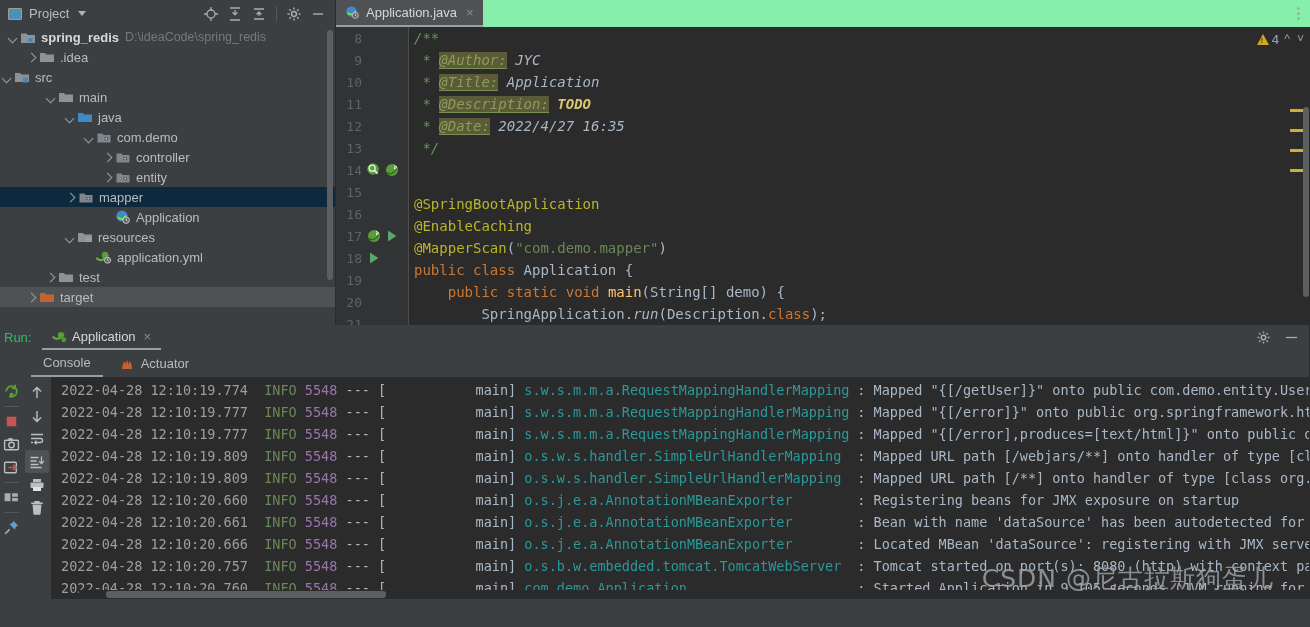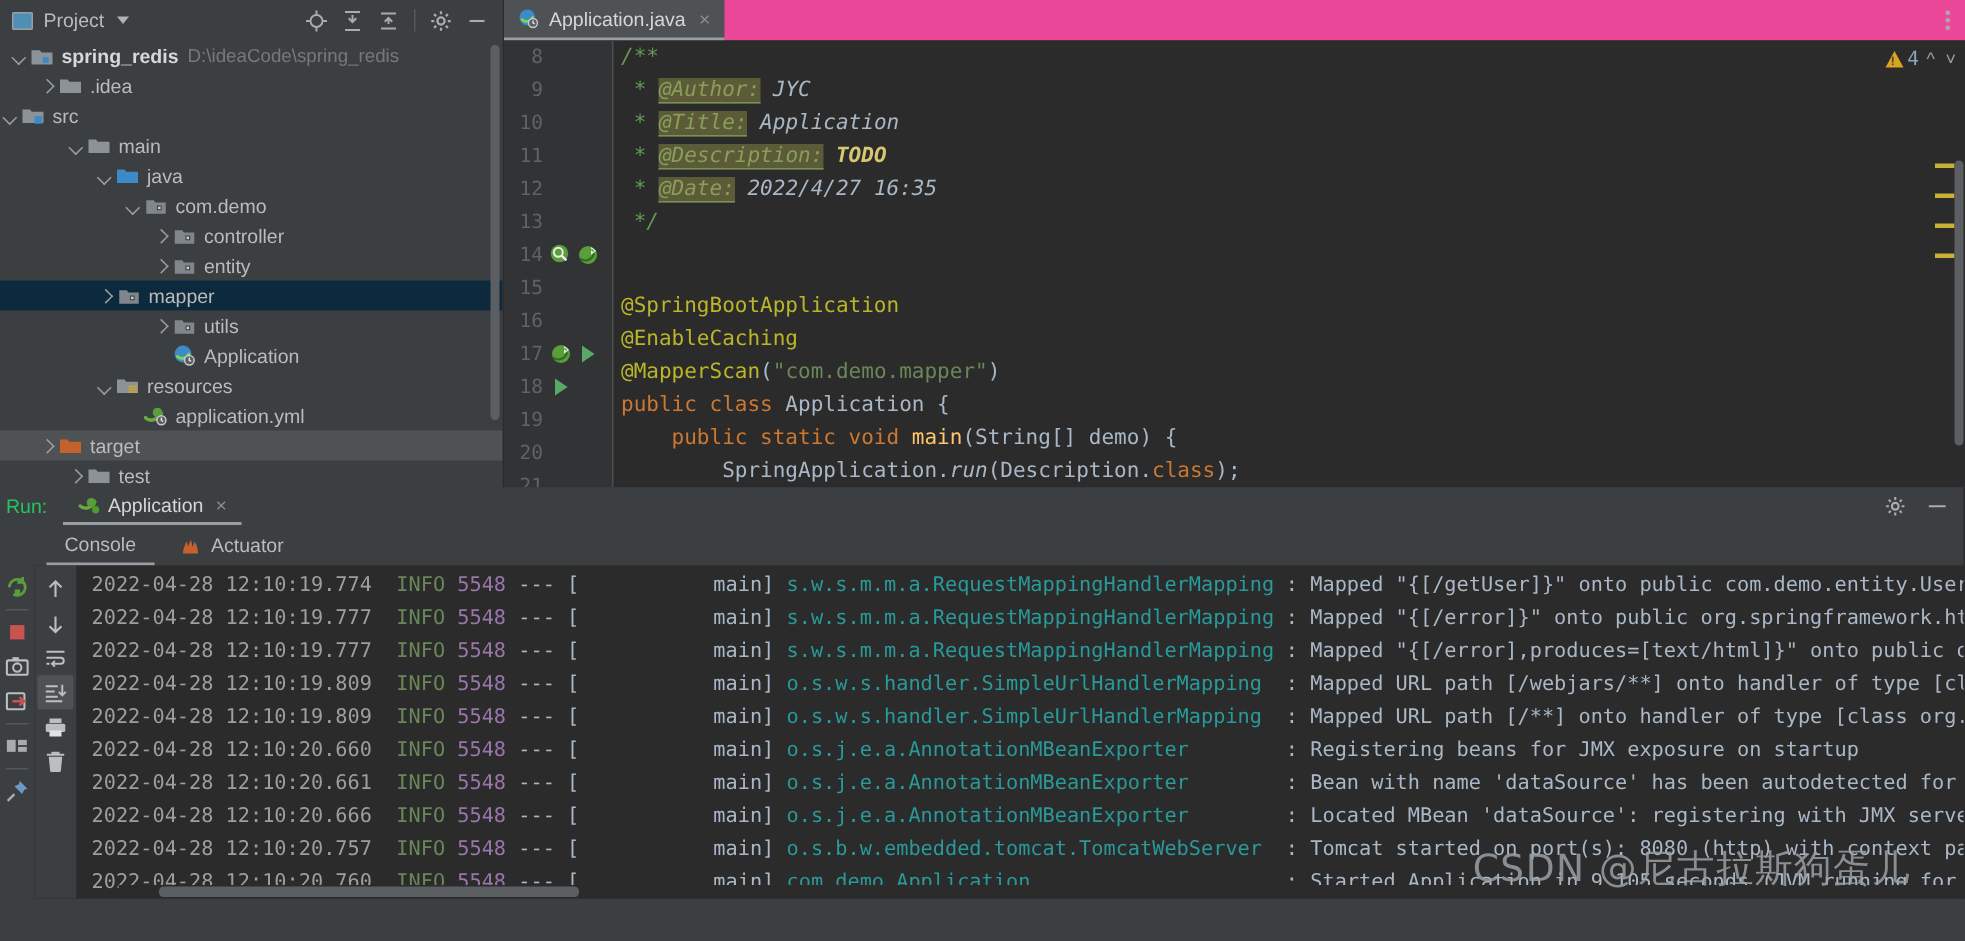--- a/index.html
+++ b/index.html
@@ -68,21 +68,21 @@
   .proj-scroll {
     position: absolute; right: 2px; top: 30px; width: 6px; height: 250px;
     background: #5c5f61; border-radius: 3px;
   }
   .panel-divider {
     width: 1px; background: #2b2b2b; height: 325px; flex: 0 0 auto;
   }
 
   
   .editor-wrap { flex: 1; height: 325px; display: flex; flex-direction: column; position: relative; background: #2b2b2b; }
-  .tabbar { height: 27px; background: #ec4899; display: flex; align-items: stretch; position: relative; }
+  .tabbar { height: 27px; background: #86efac; display: flex; align-items: stretch; position: relative; }
   .tab {
     display: flex; align-items: center; padding: 0 9px 0 9px; gap: 6px;
     background: #4e5254; border-bottom: 2px solid #9a9da1;
     position: relative;
   }
   .tab-label { color: #d6d6d6; font-size: 13px; }
   .tab-close { color: #8a8d8f; font-size: 13px; margin-left: 3px; }
   .tab-right { margin-left: auto; display: flex; align-items: center; padding-right: 6px; }
   .kebab { display: flex; flex-direction: column; gap: 2px; padding: 4px; }
   .kebab i { width: 3px; height: 3px; border-radius: 50%; background: #a9acae; display: block; }
@@ -322,31 +322,20 @@
             <span class="ico">
               <svg width="16" height="16" viewBox="0 0 16 16">
                 <path d="M1.5 4.5h5L7.6 6H14.5v7.5h-13z" fill="#7f868c"></path>
                 <rect x="8.6" y="8" width="3.2" height="3.2" fill="#454a4e"></rect>
                 <rect x="9.4" y="8.8" width="1.6" height="1.6" fill="#cfd3d6"></rect>
               </svg>
             </span>
             <span class="tree-label">mapper</span>
           </div>
           <div class="tree-row" style="padding-left: 101px;">
-            <span class="arrow right"></span>
-            <span class="ico">
-              <svg width="16" height="16" viewBox="0 0 16 16">
-                <path d="M1.5 4.5h5L7.6 6H14.5v7.5h-13z" fill="#7f868c"></path>
-                <rect x="8.6" y="8" width="3.2" height="3.2" fill="#454a4e"></rect>
-                <rect x="9.4" y="8.8" width="1.6" height="1.6" fill="#cfd3d6"></rect>
-              </svg>
-            </span>
-            <span class="tree-label">utils</span>
-          </div>
-          <div class="tree-row" style="padding-left: 101px;">
             <span class="arrow "></span>
             <span class="ico">
               <svg width="16" height="16" viewBox="0 0 16 16">
                 <circle cx="7" cy="7" r="5.6" fill="#3d8ac7"></circle>
                 <path d="M3.2 8.6c2.6 2.4 6.2 1.4 7.6-1.6" fill="none" stroke="#7fd84a" stroke-width="1.9" stroke-linecap="round"></path>
                 <circle cx="11.2" cy="11.2" r="3.2" fill="#5c5f61" stroke="#c8cbcd" stroke-width="1"></circle>
                 <path d="M11.2 9.4v1.8l1.2.7" stroke="#e0e3e5" stroke-width="1" fill="none"></path>
               </svg>
             </span>
             <span class="tree-label">Application</span>
@@ -368,37 +357,37 @@
             <span class="ico">
               <svg width="16" height="16" viewBox="0 0 16 16">
                 <path d="M1 9.5C4 12.5 9 11 11.5 6.5" fill="none" stroke="#6aab3f" stroke-width="2.4" stroke-linecap="round"></path>
                 <circle cx="9" cy="6" r="3.2" fill="#5a9e3a"></circle>
                 <circle cx="11.6" cy="11.2" r="3" fill="#5c5f61" stroke="#c8cbcd" stroke-width="1"></circle>
                 <path d="M11.6 9.4v1.8l1.2.7" stroke="#e0e3e5" stroke-width="1" fill="none"></path>
               </svg>
             </span>
             <span class="tree-label">application.yml</span>
           </div>
+          <div class="tree-row" style="padding-left: 44px;">
+            <span class="arrow right"></span>
+            <span class="ico">
+              <svg width="16" height="16" viewBox="0 0 16 16">
+                <path d="M1 4h5l1.2 1.5H15V13H1z" fill="#8b9399"></path>
+              </svg>
+            </span>
+            <span class="tree-label">test</span>
+          </div>
           <div class="tree-row target-row" style="padding-left: 25px;">
             <span class="arrow right"></span>
             <span class="ico">
               <svg width="16" height="16" viewBox="0 0 16 16">
                 <path d="M1 4h5l1.2 1.5H15V13H1z" fill="#c4622d"></path>
               </svg>
             </span>
             <span class="tree-label">target</span>
-          </div>
-          <div class="tree-row" style="padding-left: 44px;">
-            <span class="arrow right"></span>
-            <span class="ico">
-              <svg width="16" height="16" viewBox="0 0 16 16">
-                <path d="M1 4h5l1.2 1.5H15V13H1z" fill="#8b9399"></path>
-              </svg>
-            </span>
-            <span class="tree-label">test</span>
           </div>
         </div>
       <div class="proj-scroll"></div>
     </div>
 
     <div class="panel-divider"></div>
 
     <div class="editor-wrap">
       <div class="tabbar">
         <div class="tab">

